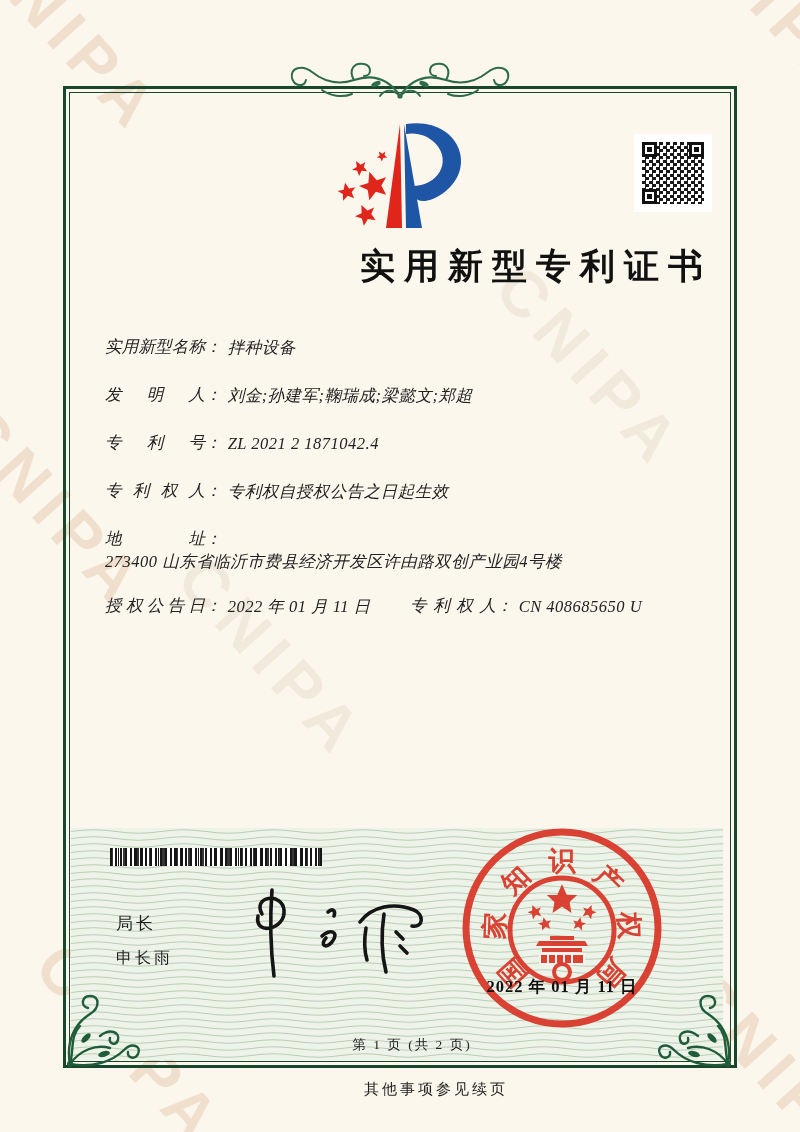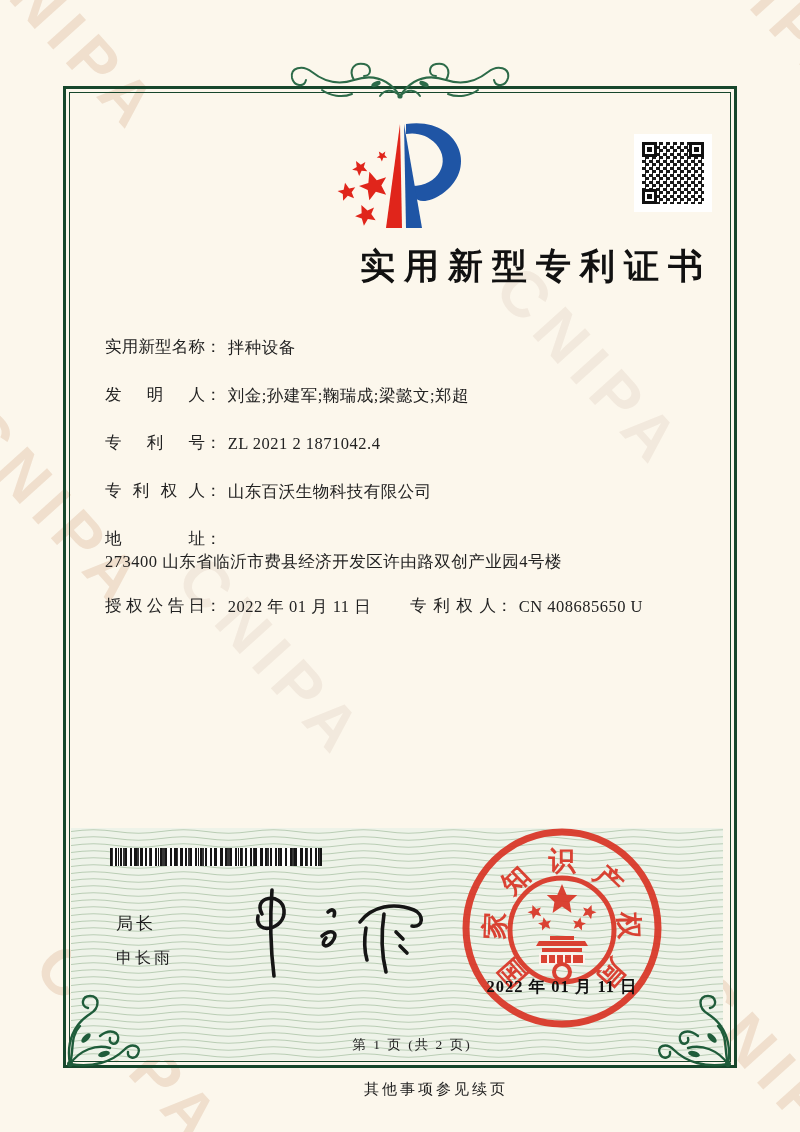--- a/index.html
+++ b/index.html
@@ -50,21 +50,21 @@
   .finder.tr{right:0;top:0;}
   .finder.bl{left:0;bottom:0;}
   .logo{position:absolute;left:330px;top:116px;}
   
   .title{
     position:absolute;left:0;top:243px;width:712px;text-align:right;
     font-size:35px;font-weight:bold;letter-spacing:9px;color:#111;
   }
   
   .fields{position:absolute;left:105px;top:336px;width:600px;font-size:16.5px;}
-  .field-row{position:relative;margin-bottom:22px;min-height:26px;}
+  .field-row{position:relative;margin-bottom:22px;min-height:26px;font-style:italic;}
   .f-label{
     display:inline-block;width:100px;text-align:justify;text-align-last:justify;
     vertical-align:top;color:#222;
   }
   .f-colon{display:inline-block;vertical-align:top;margin:0 2px 0 0;}
   .f-value{display:inline-block;vertical-align:top;max-width:480px;color:#222;letter-spacing:0.5px;line-height:1.4;}
   .second-pair{position:absolute;left:305px;top:0;}
   .second-pair .f-label{width:86px;}
   
   .paras{position:absolute;left:104px;top:656px;width:600px;font-size:15.5px;line-height:1.85;color:#222;text-align:justify;}
@@ -198,21 +198,21 @@
     <div class="field-row">
       <span class="f-label">发明人</span><span class="f-colon">：</span>
       <span class="f-value">刘金;孙建军;鞠瑞成;梁懿文;郑超</span>
     </div>
     <div class="field-row">
       <span class="f-label">专利号</span><span class="f-colon">：</span>
       <span class="f-value">ZL 2021 2 1871042.4</span>
     </div>
     <div class="field-row">
       <span class="f-label">专利权人</span><span class="f-colon">：</span>
-      <span class="f-value">山东百沃生物科技有限公司</span>
+      <span class="f-value">专利权自授权公告之日起生效</span>
     </div>
     <div class="field-row">
       <span class="f-label">地址</span><span class="f-colon">：</span>
       <span class="f-value" style="width:478px;">273400 山东省临沂市费县经济开发区许由路双创产业园4号楼</span>
     </div>
     <div class="field-row">
       <span class="f-label">授权公告日</span><span class="f-colon">：</span>
       <span class="f-value">2022 年 01 月 11 日</span>
       <span class="second-pair">
         <span class="f-label">专利权人</span><span class="f-colon">：</span>

